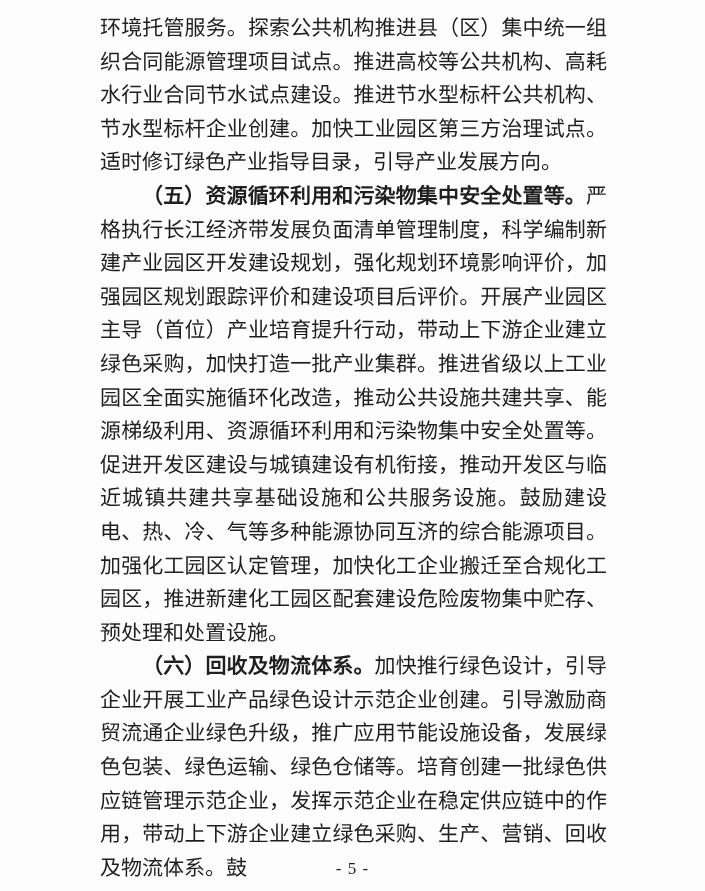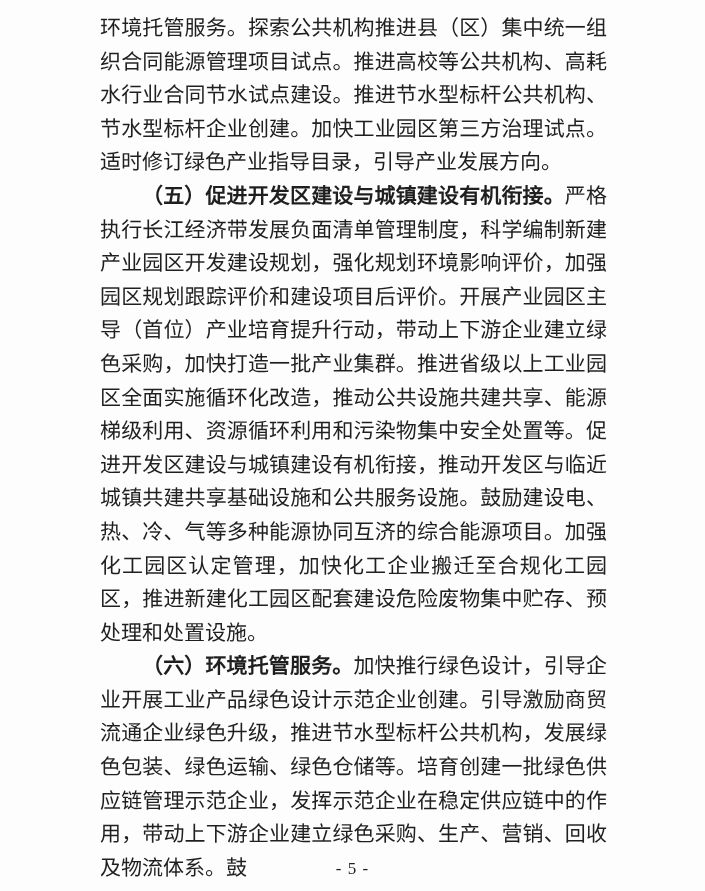--- a/index.html
+++ b/index.html
@@ -52,21 +52,21 @@
 </style>
 </head>
 <body>
 
 <div class="page">
 
   <div class="text-block">
 
     <p><span>环境托管服务。探索公共机构推进县（区）集中统一组织合同能源管理项目试点。推进高校等公共机构、高耗水行业合同节水试点建设。推进节水型标杆公共机构、节水型标杆企业创建。加快工业园区第三方治理试点。适时修订绿色产业指导目录，引导产业发展方向。</span></p>
 
-    <p class="indented"><span class="section-head">（五）促进开发区建设与城镇建设有机衔接。</span><span>严格执行长江经济带发展负面清单管理制度，科学编制新建产业园区开发建设规划，强化规划环境影响评价，加强园区规划跟踪评价和建设项目后评价。开展产业园区主导（首位）产业培育提升行动，带动上下游企业建立绿色采购，加快打造一批产业集群。推进省级以上工业园区全面实施循环化改造，推动公共设施共建共享、能源梯级利用、资源循环利用和污染物集中安全处置等。促进开发区建设与城镇建设有机衔接，推动开发区与临近城镇共建共享基础设施和公共服务设施。鼓励建设电、热、冷、气等多种能源协同互济的综合能源项目。加强化工园区认定管理，加快化工企业搬迁至合规化工园区，推进新建化工园区配套建设危险废物集中贮存、预处理和处置设施。</span></p>
+    <p class="indented"><span class="section-head">（五）资源循环利用和污染物集中安全处置等。</span><span>严格执行长江经济带发展负面清单管理制度，科学编制新建产业园区开发建设规划，强化规划环境影响评价，加强园区规划跟踪评价和建设项目后评价。开展产业园区主导（首位）产业培育提升行动，带动上下游企业建立绿色采购，加快打造一批产业集群。推进省级以上工业园区全面实施循环化改造，推动公共设施共建共享、能源梯级利用、资源循环利用和污染物集中安全处置等。促进开发区建设与城镇建设有机衔接，推动开发区与临近城镇共建共享基础设施和公共服务设施。鼓励建设电、热、冷、气等多种能源协同互济的综合能源项目。加强化工园区认定管理，加快化工企业搬迁至合规化工园区，推进新建化工园区配套建设危险废物集中贮存、预处理和处置设施。</span></p>
 
-    <p class="indented"><span class="section-head">（六）环境托管服务。</span><span>加快推行绿色设计，引导企业开展工业产品绿色设计示范企业创建。引导激励商贸流通企业绿色升级，推进节水型标杆公共机构，发展绿色包装、绿色运输、绿色仓储等。培育创建一批绿色供应链管理示范企业，发挥示范企业在稳定供应链中的作用，带动上下游企业建立绿色采购、生产、营销、回收及物流体系。鼓</span></p>
+    <p class="indented"><span class="section-head">（六）回收及物流体系。</span><span>加快推行绿色设计，引导企业开展工业产品绿色设计示范企业创建。引导激励商贸流通企业绿色升级，推广应用节能设施设备，发展绿色包装、绿色运输、绿色仓储等。培育创建一批绿色供应链管理示范企业，发挥示范企业在稳定供应链中的作用，带动上下游企业建立绿色采购、生产、营销、回收及物流体系。鼓</span></p>
 
   </div>
 
   <div class="page-footer"><span>- 5 -</span></div>
 
 </div>
 
 </body></html>

